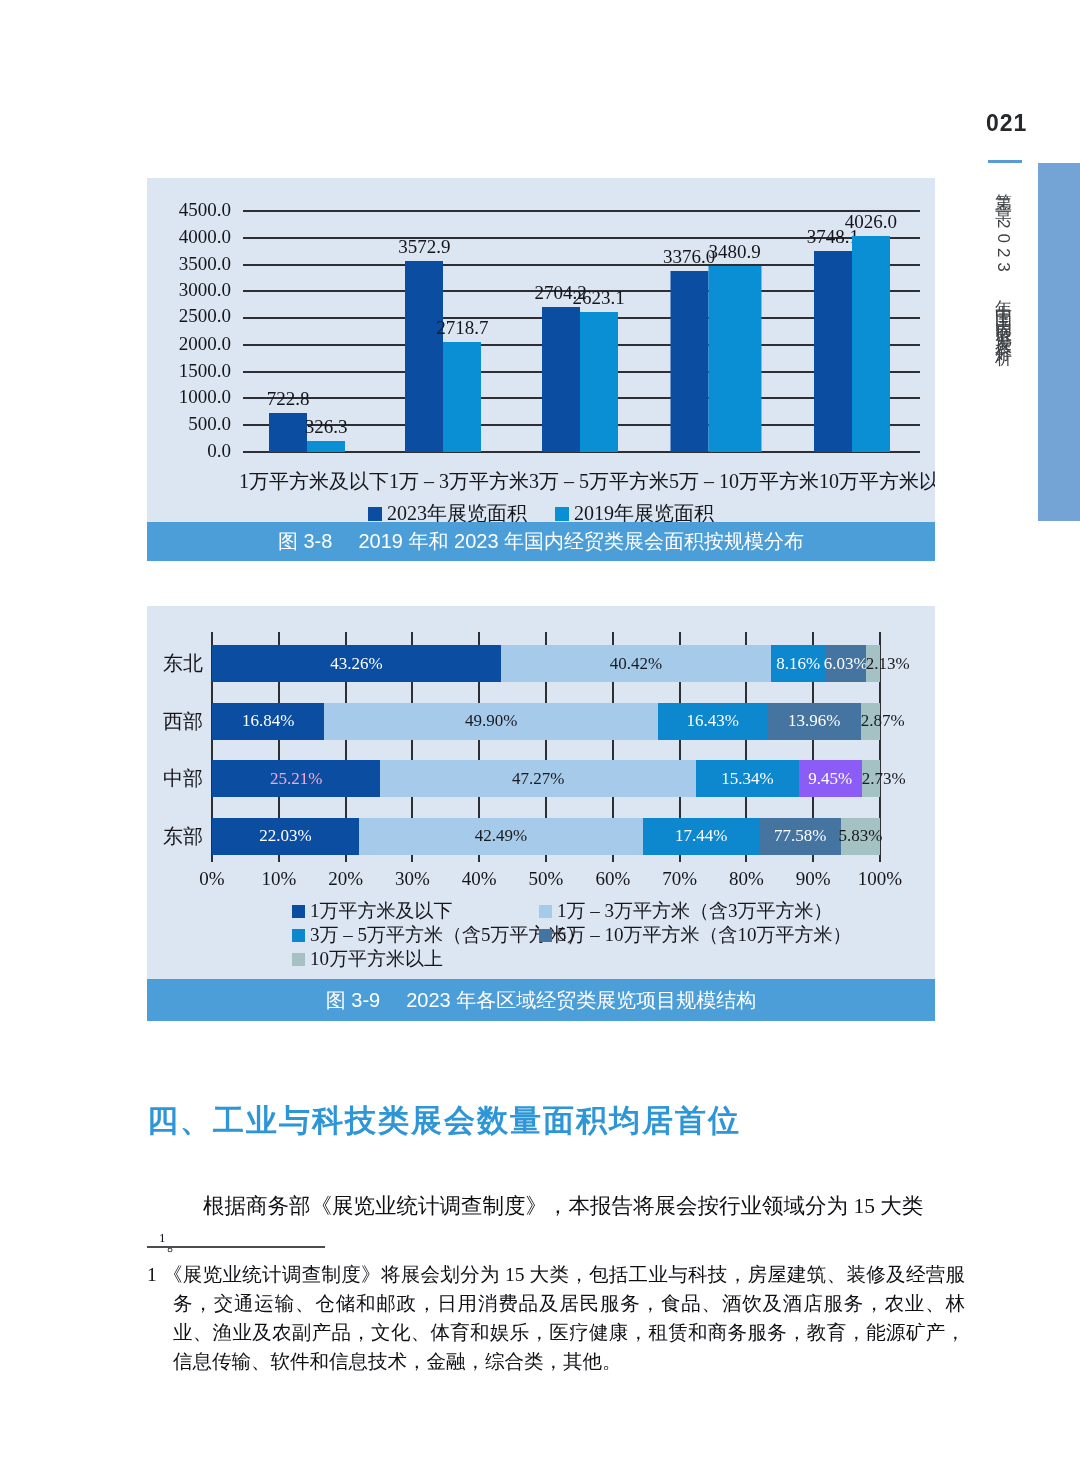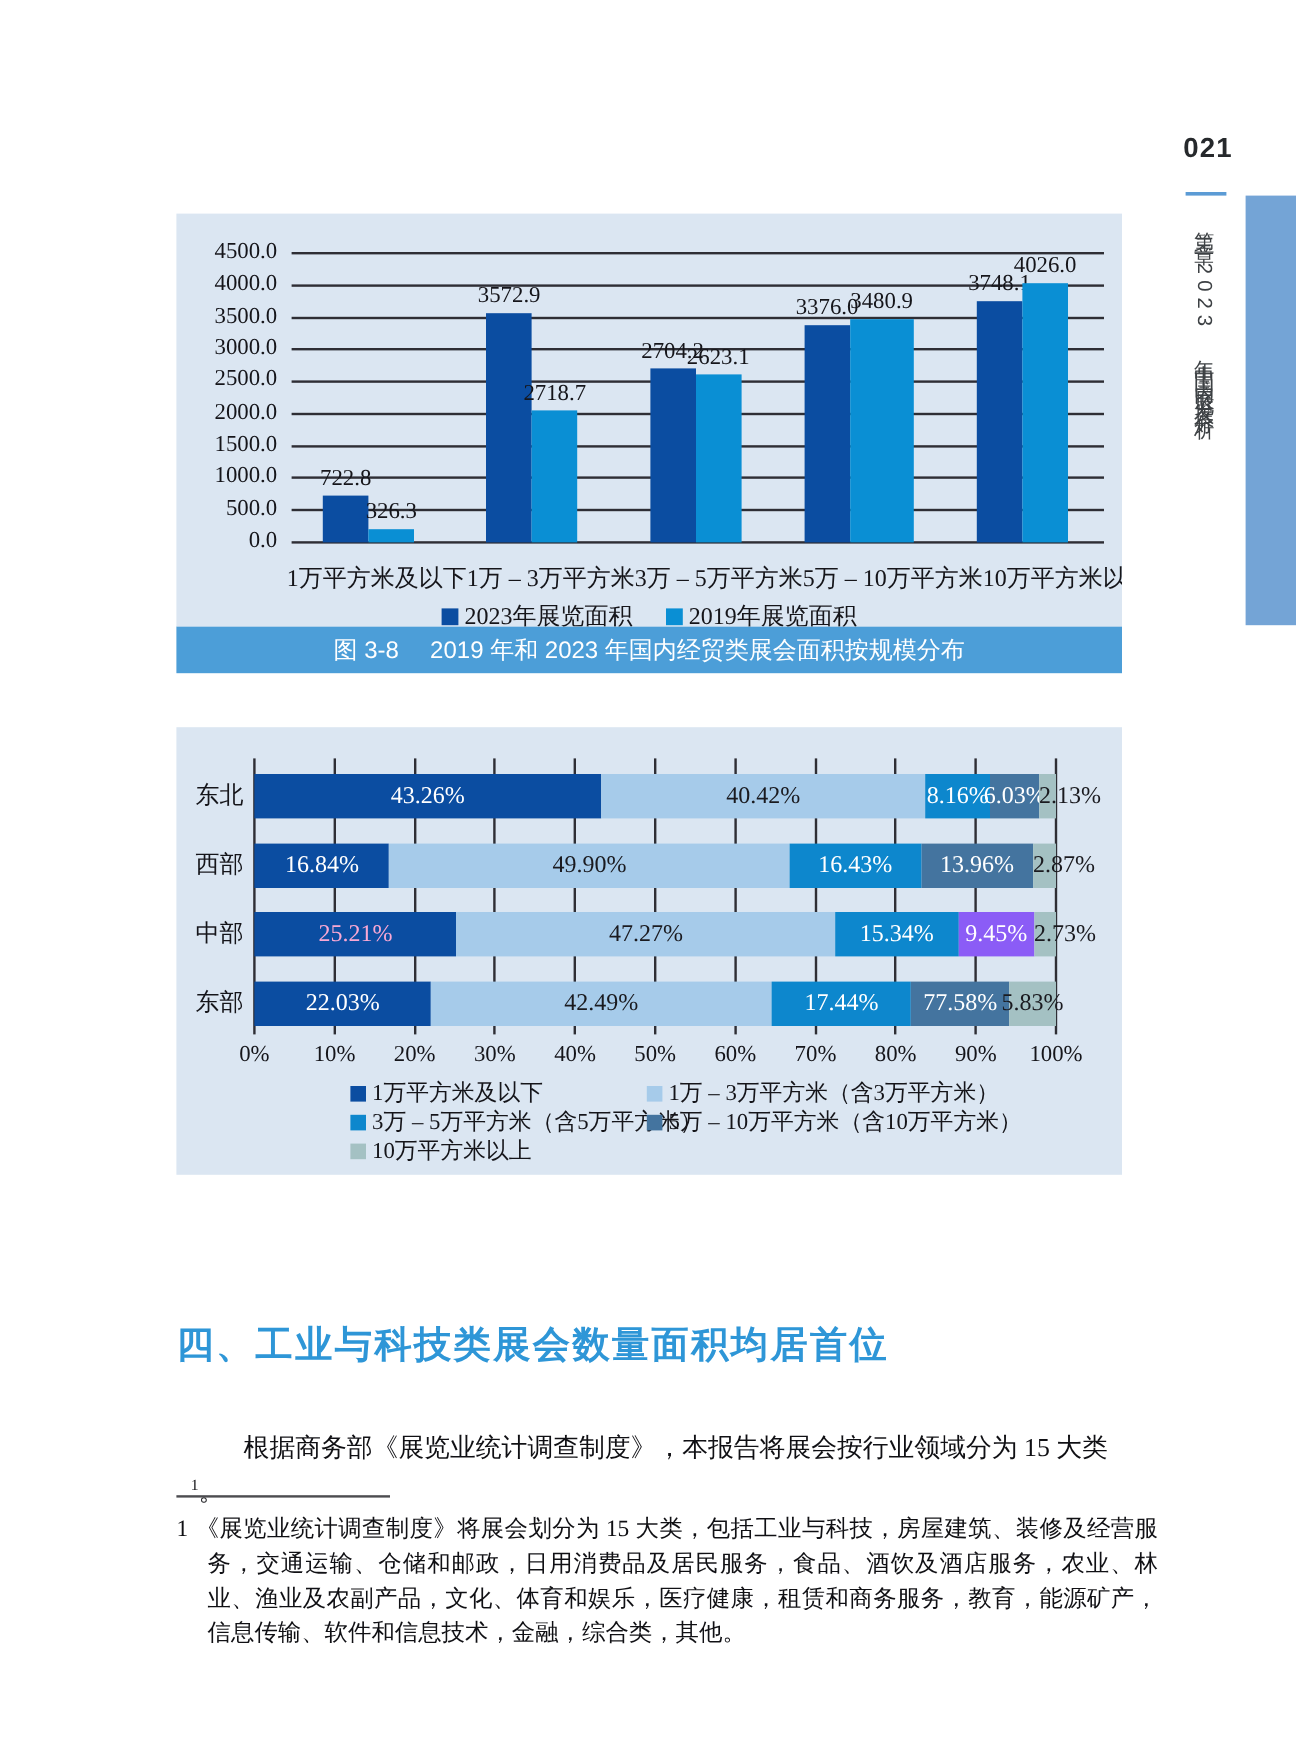--- a/index.html
+++ b/index.html
@@ -41,21 +41,21 @@
   .c1-legend{position:absolute;left:0;top:322px;width:100%;display:flex;justify-content:center;gap:28px;}
   .lg-item{display:flex;align-items:center;gap:5px;font-size:20px;color:#15151a;white-space:nowrap;}
   .lg-swatch{width:14px;height:14px;flex:none;}
 
   
   .c2-grid{position:absolute;top:26px;width:2px;height:230px;background:#2e2e35;}
   .c2-rowlabel{position:absolute;left:0;width:56px;text-align:right;font-size:20px;line-height:37px;color:#15151a;}
   .c2-bar{position:absolute;left:65px;width:668px;height:37px;display:flex;}
   .c2-seg{position:relative;display:flex;align-items:center;justify-content:center;height:100%;}
   .c2-seg.tiny{justify-content:flex-start;}
-  .c2-seglabel{font-size:20px;white-space:nowrap;}
+  .c2-seglabel{font-size:17px;white-space:nowrap;}
   .c2-tick{position:absolute;top:262px;transform:translateX(-50%);font-size:19px;color:#15151a;}
   .c2-lgitem{position:absolute;display:flex;align-items:center;gap:5px;font-size:19px;color:#15151a;white-space:nowrap;}
   .c2-lgswatch{width:13px;height:13px;flex:none;}
 
   
   .section-heading{position:absolute;left:147px;top:1100px;margin:0;
                    font-family:"Liberation Sans","DejaVu Sans",sans-serif;font-size:31px;font-weight:bold;
                    color:#2e96d7;letter-spacing:2px;}
   .body-para{position:absolute;left:147px;top:1178px;width:792px;margin:12px;font-size:21.5px;line-height:32px;
              text-indent:44px;color:#101014;}
@@ -286,20 +286,24 @@
         </div>
         <div class="c2-lgitem" style="left: 392px; top: 316px;">
           <div class="c2-lgswatch" style="background: rgb(68, 116, 159);"></div>
           <div>5万 – 10万平方米（含10万平方米）</div>
         </div>
         <div class="c2-lgitem" style="left: 145px; top: 340px;">
           <div class="c2-lgswatch" style="background: rgb(164, 193, 195);"></div>
           <div>10万平方米以上</div>
         </div>
       </div>
+    <div class="caption-bar">
+      <span>图 3-9</span>
+      <span>2023 年各区域经贸类展览项目规模结构</span>
+    </div>
   </section>
 
   <h2 class="section-heading">四、工业与科技类展会数量面积均居首位</h2>
 
   <p class="body-para"><span>根据商务部《展览业统计调查制度》，本报告将展会按行业领域分为 15 大类</span><sup>1</sup><span>。</span></p>
 
   <div class="footnote-rule"></div>
   <p class="footnote"><span class="fn-marker">1</span><span>《展览业统计调查制度》将展会划分为 15 大类，包括工业与科技，房屋建筑、装修及经营服务，交通运输、仓储和邮政，日用消费品及居民服务，食品、酒饮及酒店服务，农业、林业、渔业及农副产品，文化、体育和娱乐，医疗健康，租赁和商务服务，教育，能源矿产，信息传输、软件和信息技术，金融，综合类，其他。</span></p>
 
 </div>

